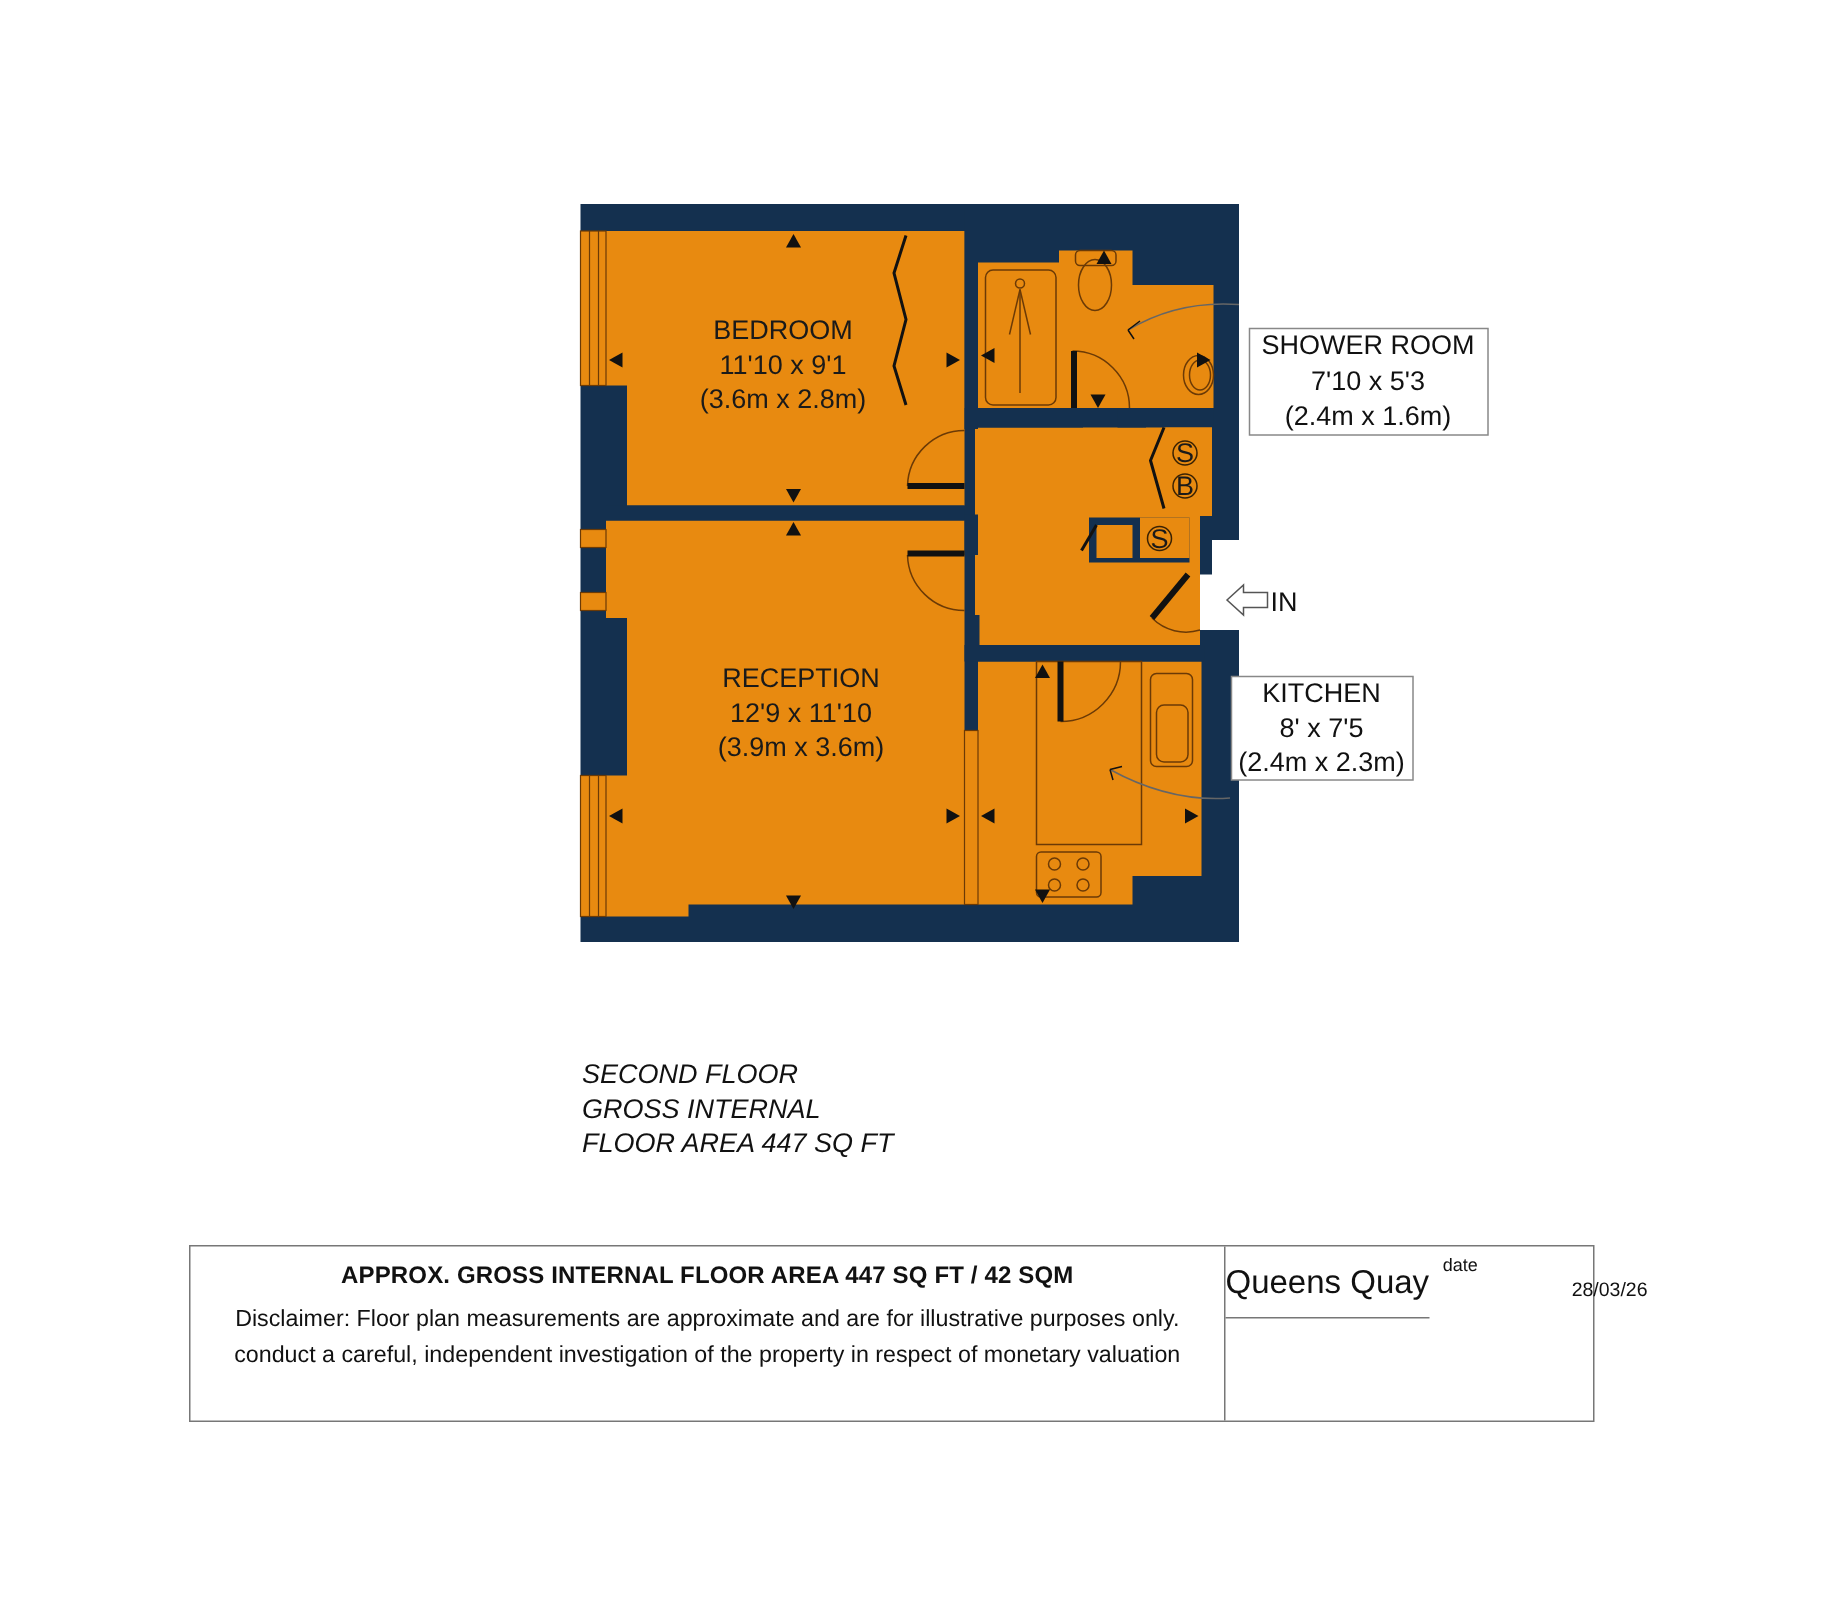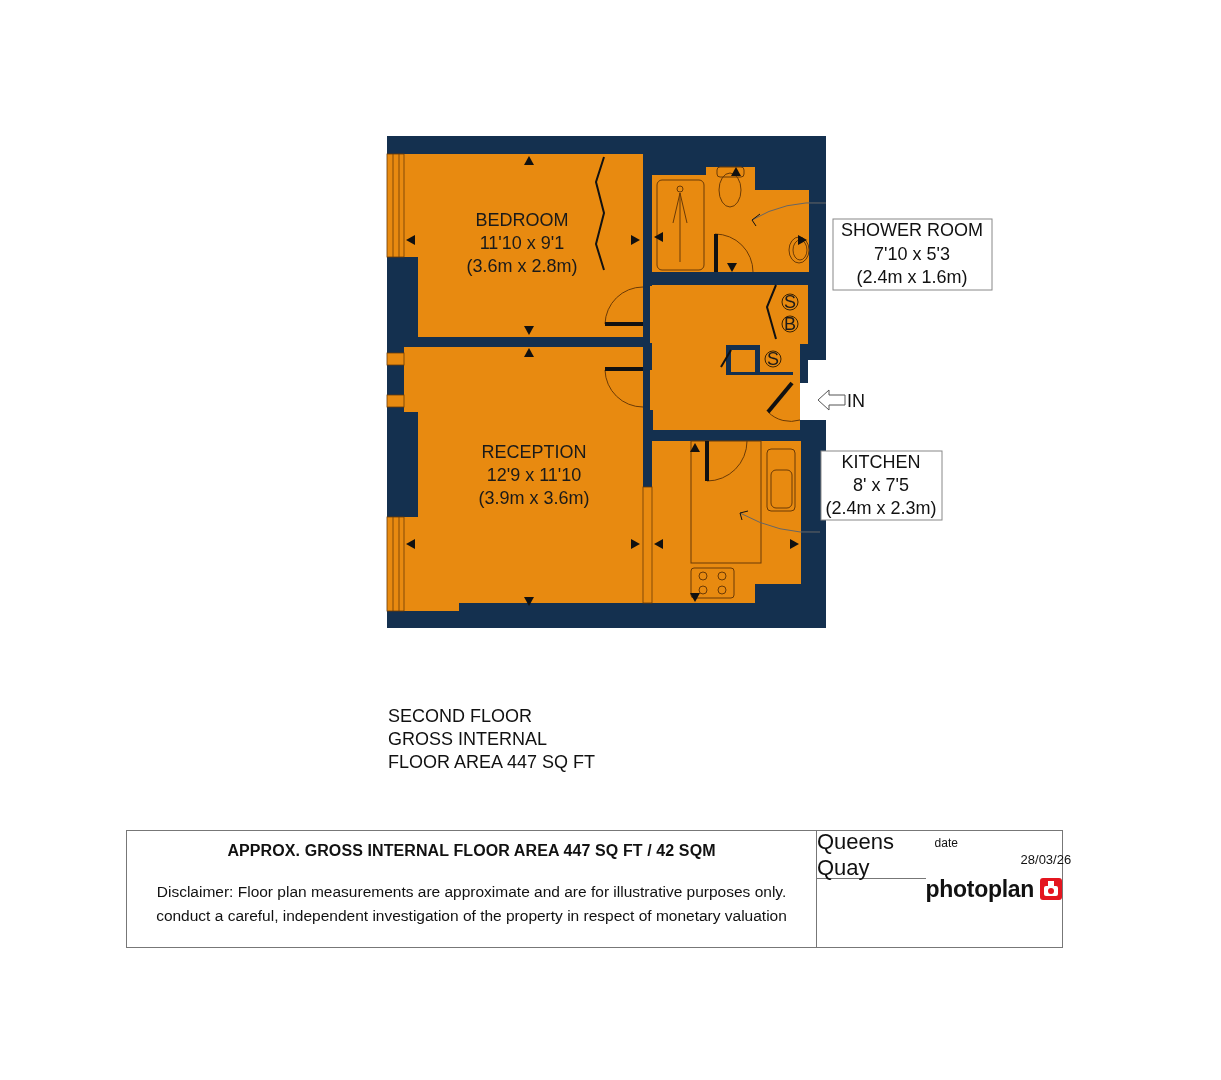--- a/index.html
+++ b/index.html
@@ -1,25 +1,25 @@
 <!DOCTYPE html>
 <html><head>
 <meta charset="utf-8">
 <style>
   html, body { margin: 0; padding: 0; background: #ffffff; }
   body { width: 1221px; height: 1080px; position: relative; overflow: hidden; font-family: "Liberation Sans", sans-serif; color: #111; }
   #plan { position: absolute; left: 0; top: 0; width: 1221px; height: 700px; }
   .room-label { font-family: "Liberation Sans", sans-serif; font-size: 18px; fill: #1a1a1a; }
   .callout-label { font-family: "Liberation Sans", sans-serif; font-size: 18px; fill: #111; }
   .floor-summary { position: absolute; left: 388px; top: 705px; font-size: 18px; line-height: 23px; color: #111; }
-  .floor-summary div { white-space: nowrap; }
+  .floor-summary div { white-space: nowrap; font-style: italic; }
   .footer { position: absolute; left: 126px; top: 830px; width: 937px; height: 118px; border: 1px solid #777; box-sizing: border-box; display: flex; }
   .footer-left { width: 690px; border-right: 1px solid #777; box-sizing: border-box; text-align: center; }
   .footer-heading { font-weight: bold; font-size: 16px; margin-top: 11px; letter-spacing: 0.1px; }
-  .footer-disclaimer { font-size: 15.5px; line-height: 23.5px; margin-top: 20px; }
+  .footer-disclaimer { font-size: 15.5px; line-height: 23.5px; margin-top: 8px; }
   .footer-right { flex: 1; display: flex; }
   .footer-project { height: 47px; border-bottom: 1px solid #777; display: flex; align-items: center; justify-content: center; font-size: 22px; }
   .footer-date-row { height: 23px; border-bottom: 1px solid #777; display: flex; align-items: center; font-size: 12px; position: relative; }
   .footer-date-label { position: absolute; left: 9px; }
   .footer-date-value { position: absolute; left: 95px; font-size: 13px; margin-top: 34px; }
   .footer-logo { flex: 1; display: flex; align-items: center; justify-content: center; gap: 6px; }
   .logo-text { font-weight: bold; font-size: 23px; letter-spacing: -0.3px; color: #111; }
   .logo-icon { width: 22px; height: 22px; border-radius: 3px; background: #e4151f; position: relative; }
   .logo-icon::before { content: ""; position: absolute; left: 4px; top: 8px; width: 14px; height: 10px; background: #fff; border-radius: 2px; }
   .logo-icon::after { content: ""; position: absolute; left: 8px; top: 3px; width: 6px; height: 5px; background: #fff; }
@@ -207,20 +207,14 @@
       <div>Disclaimer: Floor plan measurements are approximate and are for illustrative purposes only.</div>
       <div>conduct a careful, independent investigation of the property in respect of monetary valuation</div>
     </div>
   </div>
   <div class="footer-right">
     <div class="footer-project">Queens Quay</div>
     <div class="footer-date-row">
       <span class="footer-date-label">date</span>
       <span class="footer-date-value">28/03/26</span>
     </div>
-    <div class="footer-logo">
-      <span class="logo-text">photoplan</span>
-      <span class="logo-icon">
-          <span class="logo-lens"></span>
-        </span>
-    </div>
   </div>
 </div>
 
 </body></html>

